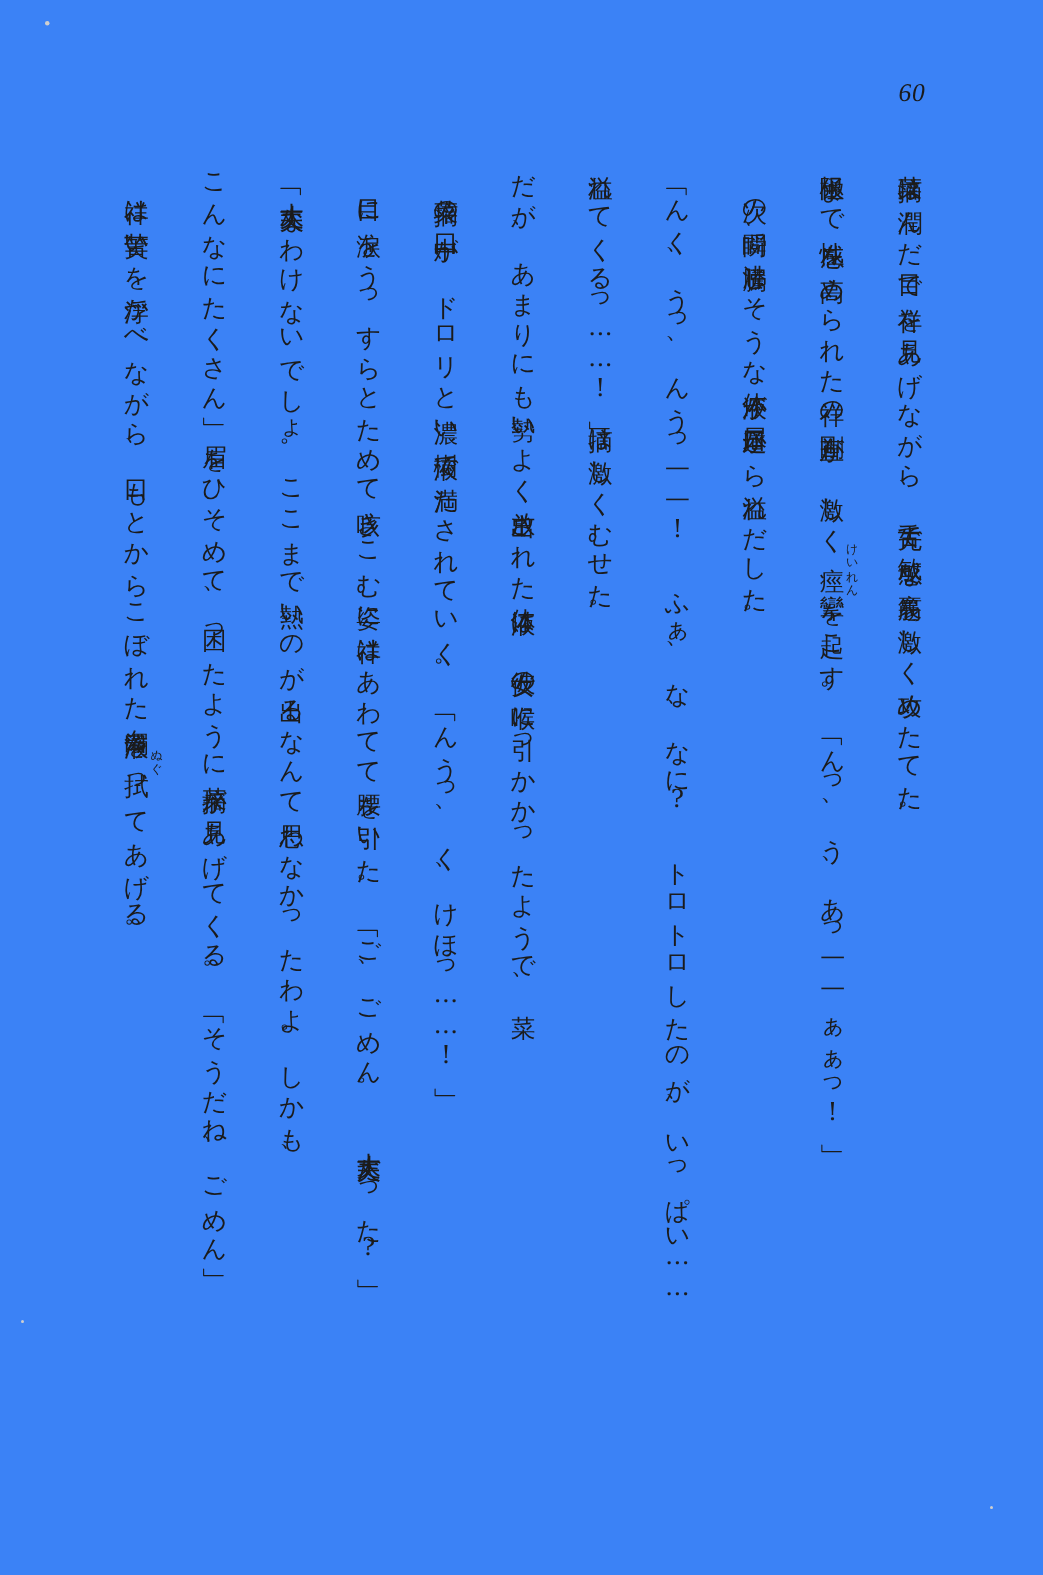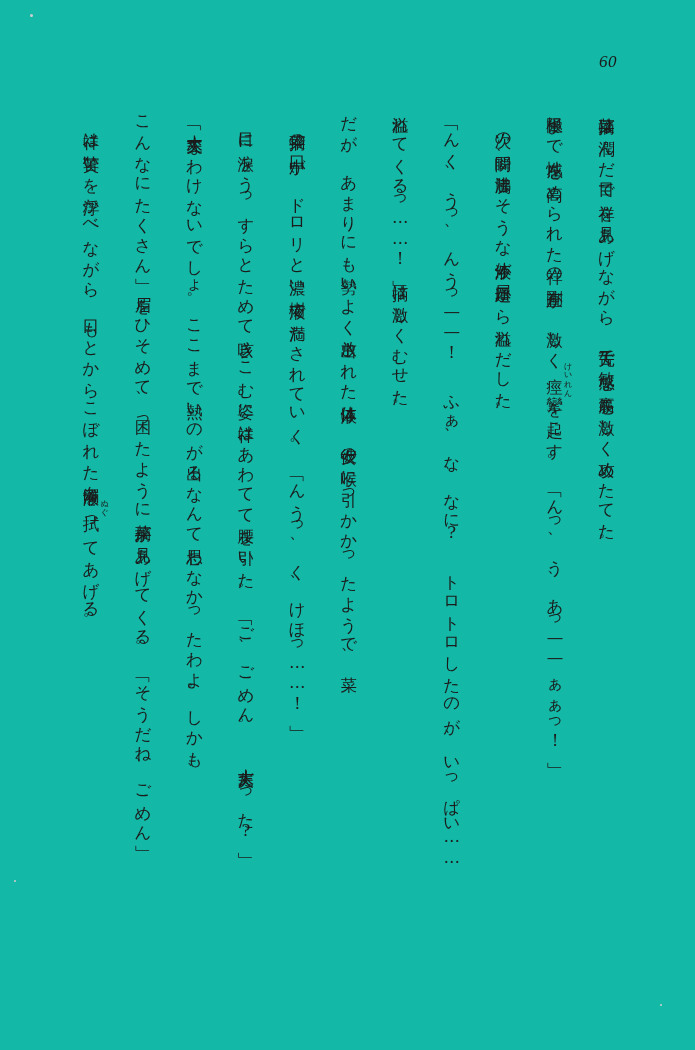--- a/index.html
+++ b/index.html
@@ -11,21 +11,21 @@
     width: 695px;
     height: 1050px;
     font-family: "Liberation Serif", "DejaVu Serif", serif;
     color: #111111;
     overflow: hidden;
     position: relative;
   }
   #page {
     position: absolute;
     inset: 0;
-    background: #14b8a6;
+    background: #3b82f6;
   }
   
   #page-number {
     position: absolute;
     top: 52px;
     right: 78px;
     font-size: 17px;
     font-style: italic;
     font-family: "Liberation Serif", serif;
     color: #1a1a1a;

